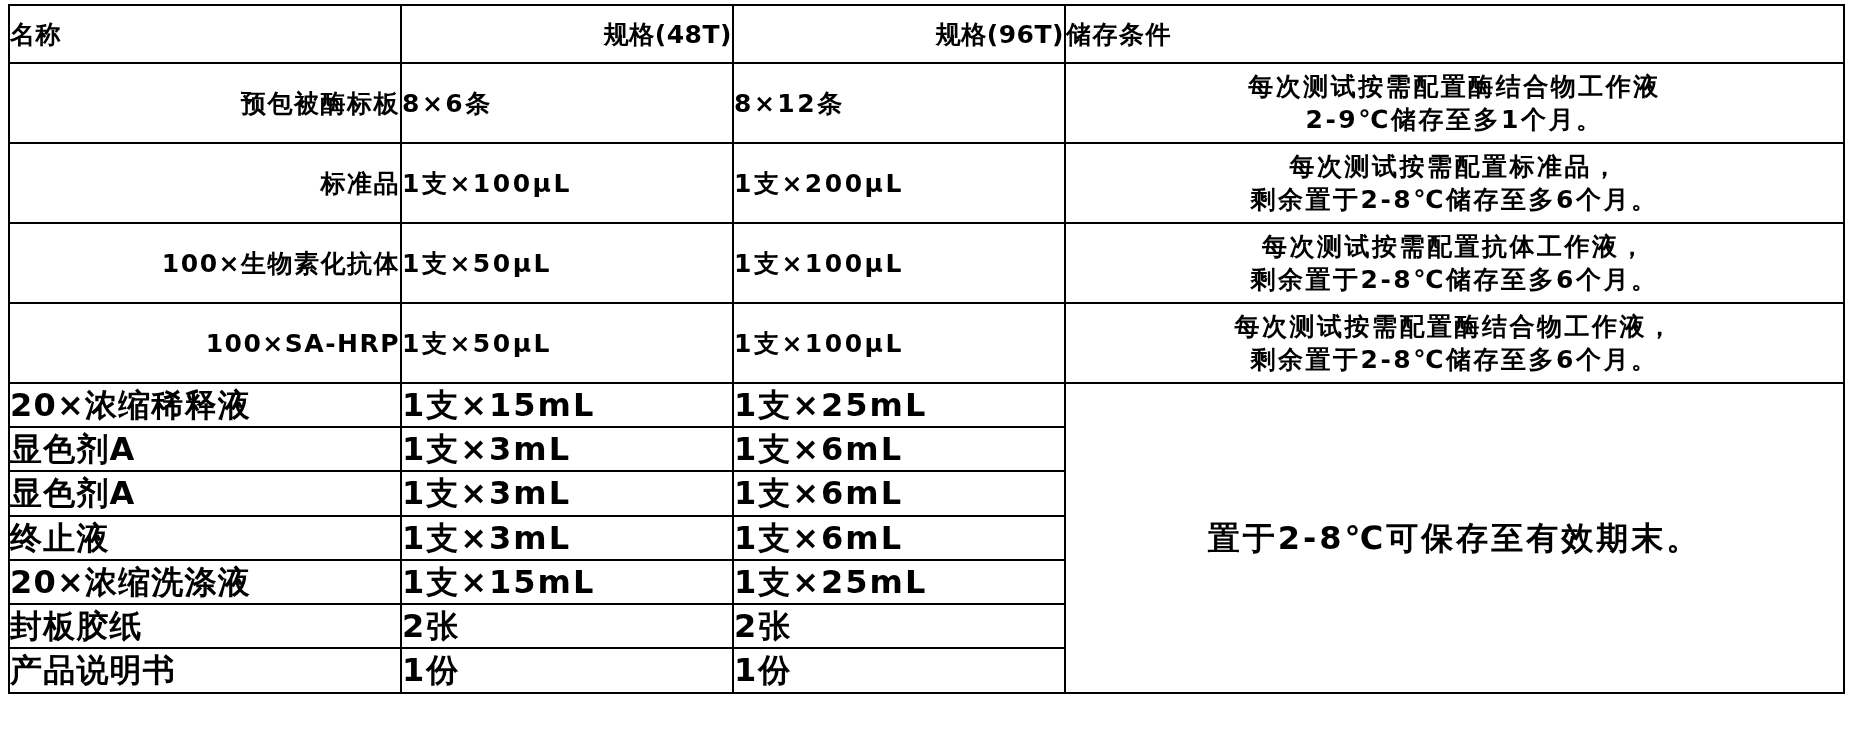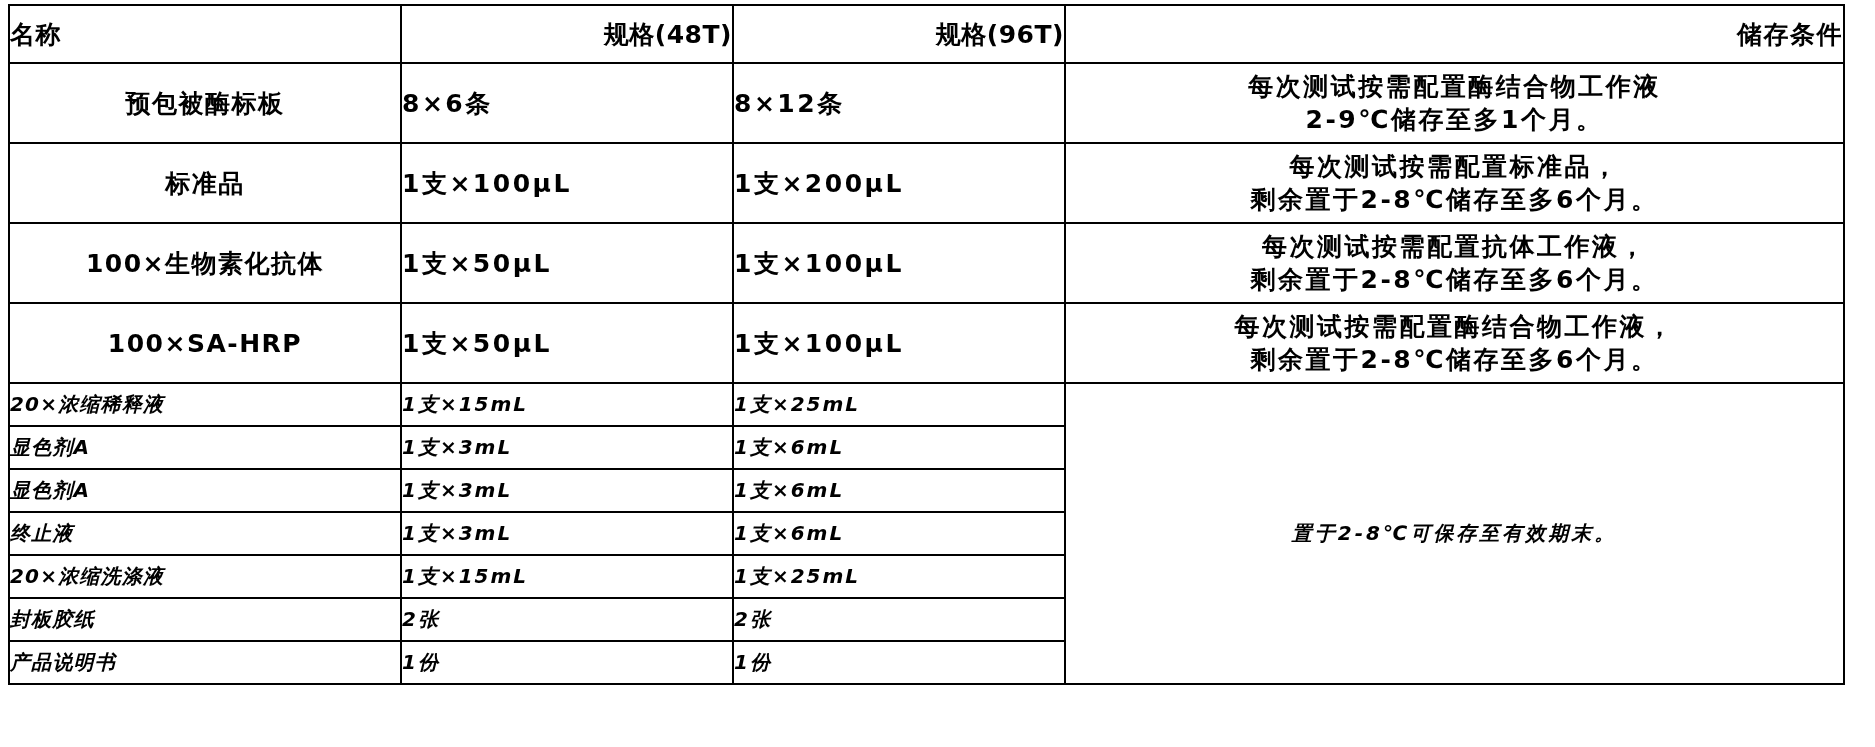--- a/index.html
+++ b/index.html
@@ -55,48 +55,47 @@
   }
   .head .name-h {
     text-align: left;
     letter-spacing: 0.5px;
   }
   .head .spec-h {
     text-align: right;
     letter-spacing: 0.5px;
   }
   .head .store-h {
-    text-align: right;
+    text-align: left;
     letter-spacing: 1.5px;
   }
 
   
   tr.big td {
     height: 78px;
   }
   .big .c1 {
-    text-align: center;
+    text-align: right;
     letter-spacing: 1.5px;
   }
   .big .c2, .big .c3 {
     text-align: left;
     letter-spacing: 2.5px;
   }
   .store-cell {
     text-align: center;
     letter-spacing: 2.5px;
     line-height: 1.45;
   }
   .store-cell .ln { display: block; white-space: nowrap; }
 
   
   tr.small td {
     height: 41px;
-    font-size: 20px;
-    font-style: italic;
+    font-size: 32px;
   }
   .small .c1 {
     text-align: left;
     letter-spacing: 1.2px;
   }
   .small .c2, .small .c3 {
     text-align: left;
     letter-spacing: 2px;
   }
   .store-merge {

